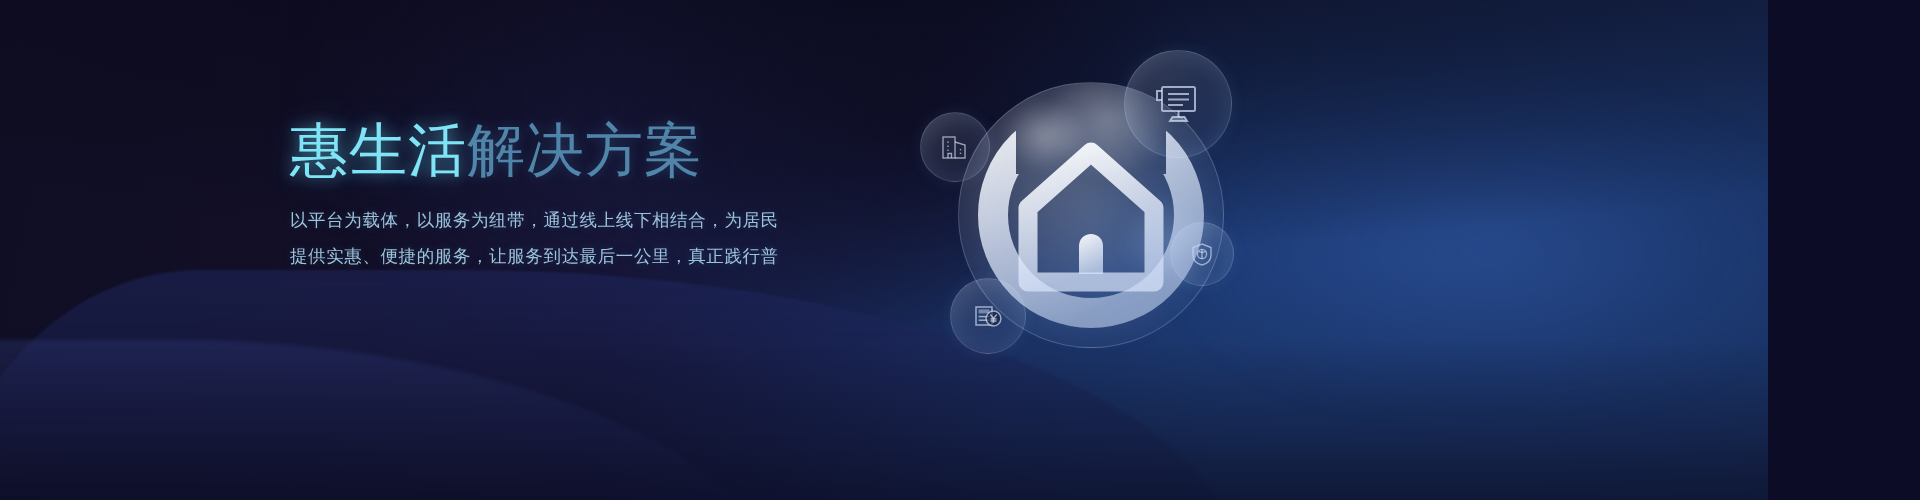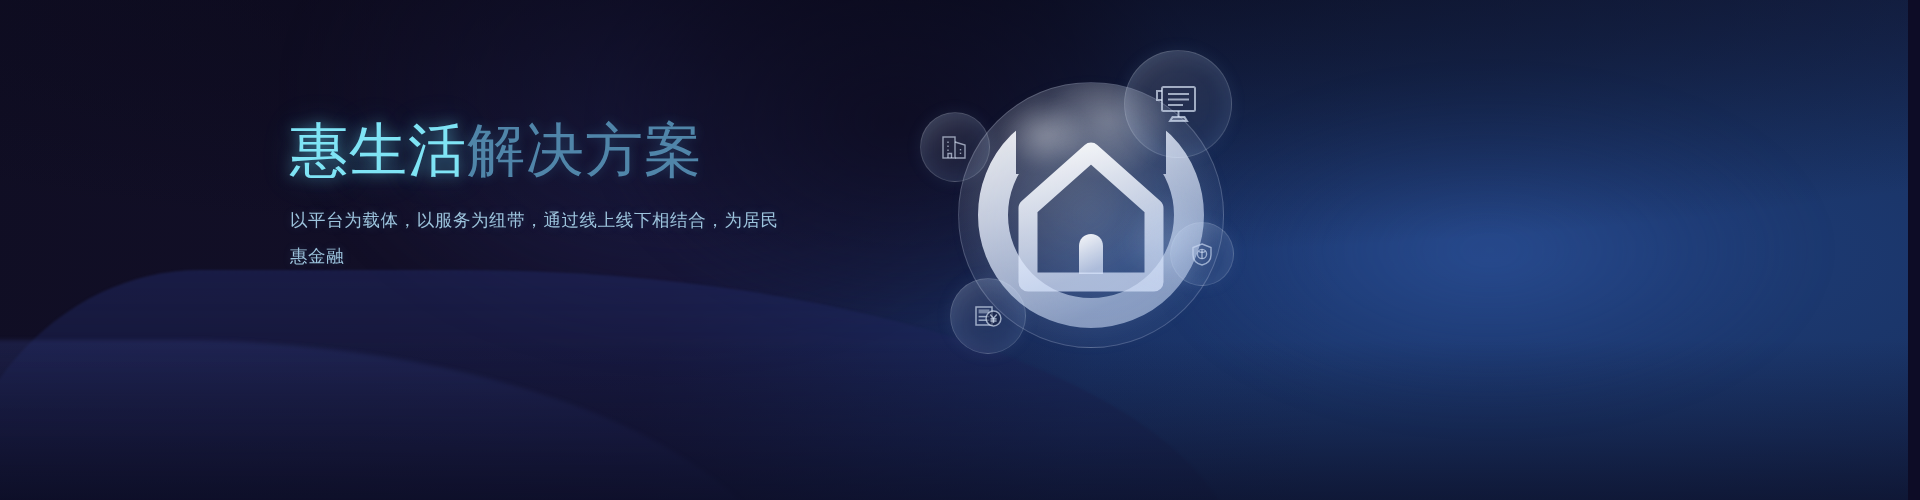--- a/index.html
+++ b/index.html
@@ -6,21 +6,21 @@
   html, body {
     margin: 0; padding: 0;
     background: #0d0c26;
   }
   body {
     font-family: "Liberation Sans", sans-serif;
   }
 
   #banner {
     position: relative;
-    width: 1908px;
+    width: 1768px;
     height: 500px;
     overflow: hidden;
     background: #111033;
   }
 
   
   .bg-base {
     position: absolute; inset: 0;
     background:
       radial-gradient(135% 150% at 78% 52%, #1f3f7c 0%, #1a3467 22%, #16264f 42%, #141a3c 62%, #121230 78%, #100f28 100%);
@@ -201,21 +201,21 @@
   <div class="bg-horizon"></div>
   <div class="bg-horizon2"></div>
   <div class="bg-bottom-fade"></div>
 
   <div class="text-block">
     <div class="headline">
       <span class="hl-a">惠生活</span><span class="hl-b">解决方案</span>
     </div>
     <div class="subtext">
       <div>以平台为载体，以服务为纽带，通过线上线下相结合，为居民</div>
-      <div>惠金融</div>
+      <div>提供实惠、便捷的服务，让服务到达最后一公里，真正践行普</div>
     </div>
   </div>
 
   <div class="graphic">
 
     <div class="glass-circle sat-building">
       <div class="ico">
         <svg width="34" height="34" viewBox="0 0 34 34" fill="none" stroke="rgba(226,238,255,0.62)" stroke-width="1.4">
           <rect x="5" y="7" width="12" height="21"></rect>
           <path d="M17 12 L27 15 L27 28 L17 28"></path>

